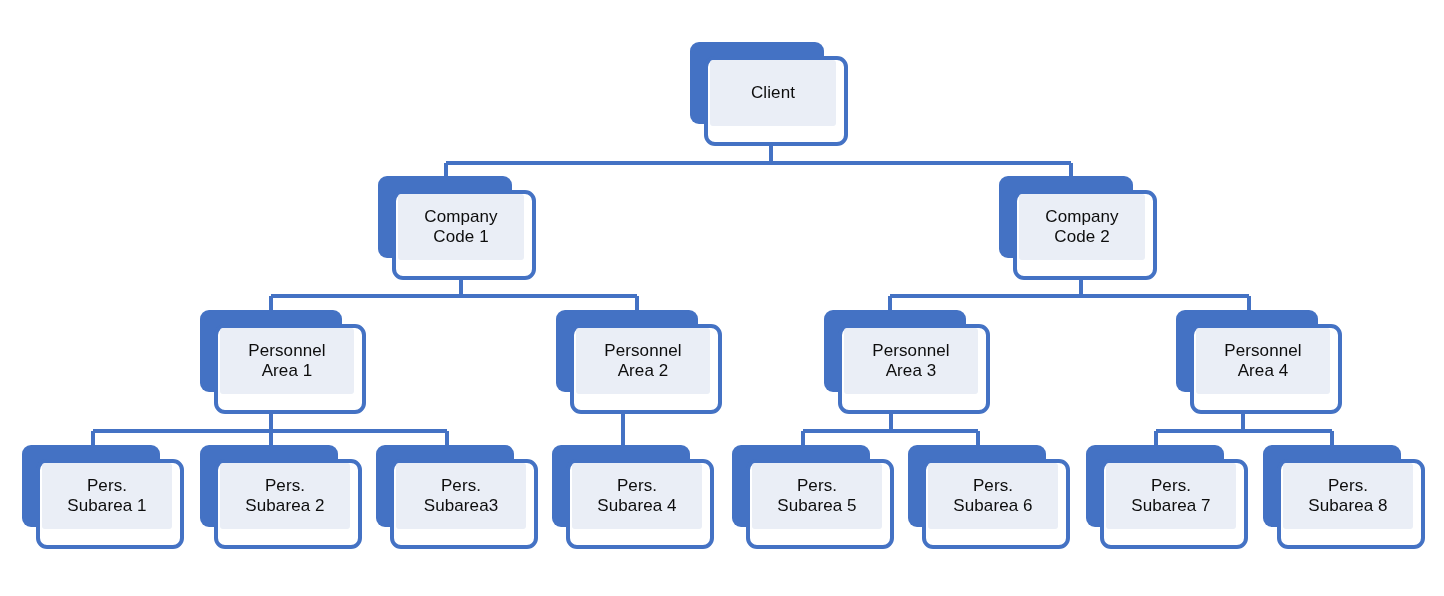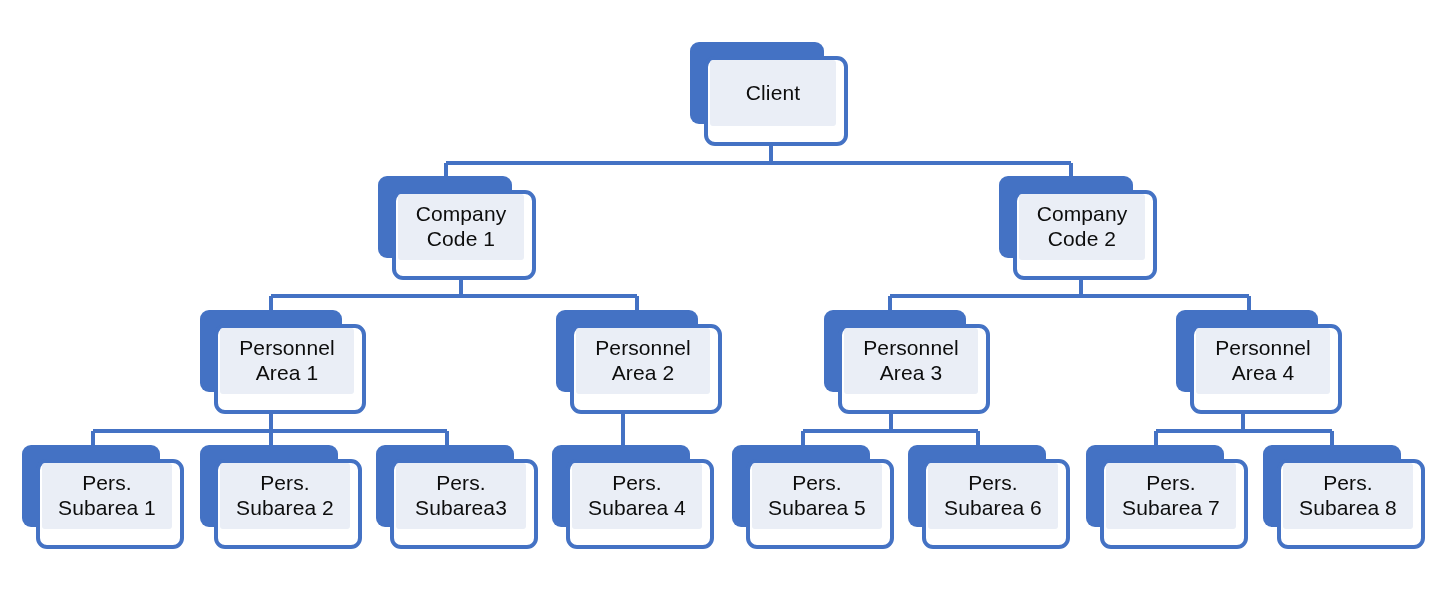--- a/index.html
+++ b/index.html
@@ -50,21 +50,21 @@
     position: absolute;
     background: #EAEEF6;
     border-radius: 3px;
     display: flex;
     align-items: center;
     justify-content: center;
     box-sizing: border-box;
   }
   .node-label {
     color: #0d0d0d;
-    font-size: 21px;
+    font-size: 17px;
     line-height: 1.18;
     text-align: center;
     white-space: pre-line;
     letter-spacing: 0.1px;
   }
 </style>
 </head>
 <body>
 
 <div id="canvas">

